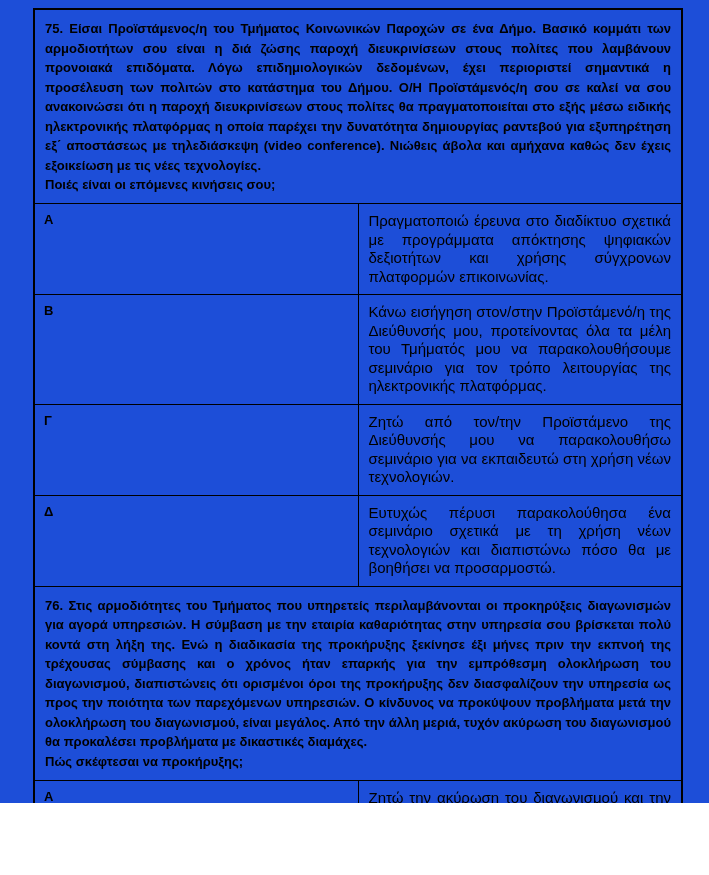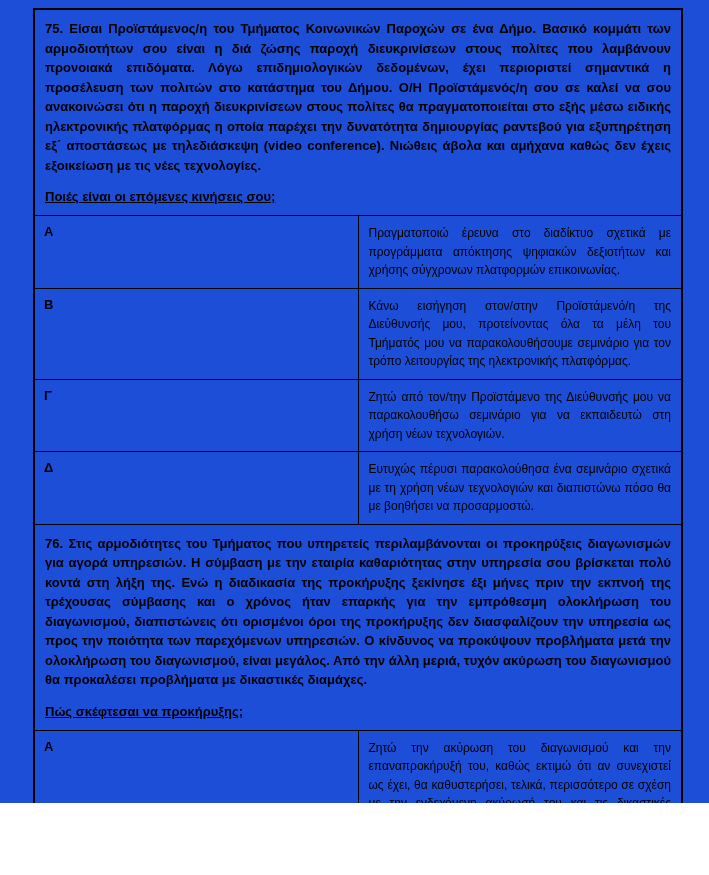--- a/index.html
+++ b/index.html
@@ -28,32 +28,30 @@
   .stem {
     font-weight: bold;
     font-size: 13px;
     line-height: 19.5px;
     text-align: justify;
   }
   .prompt {
     font-weight: bold;
     font-size: 13px;
     line-height: 19px;
-    margin-top: 12px;
-    text-decoration: underline;
   }
   td.letter {
     width: 32px;
     padding: 8px 0 0 9px;
     font-weight: bold;
     font-size: 13px;
   }
   td.opt { padding: 8px 10px 8px 10px; }
   .opt-text {
-    font-size: 12px;
+    font-size: 15px;
     line-height: 18.5px;
     text-align: justify;
   }
 </style>
 </head>
 <body>
 
 <div class="sheet">
   <table class="qtable">
     <tbody>

